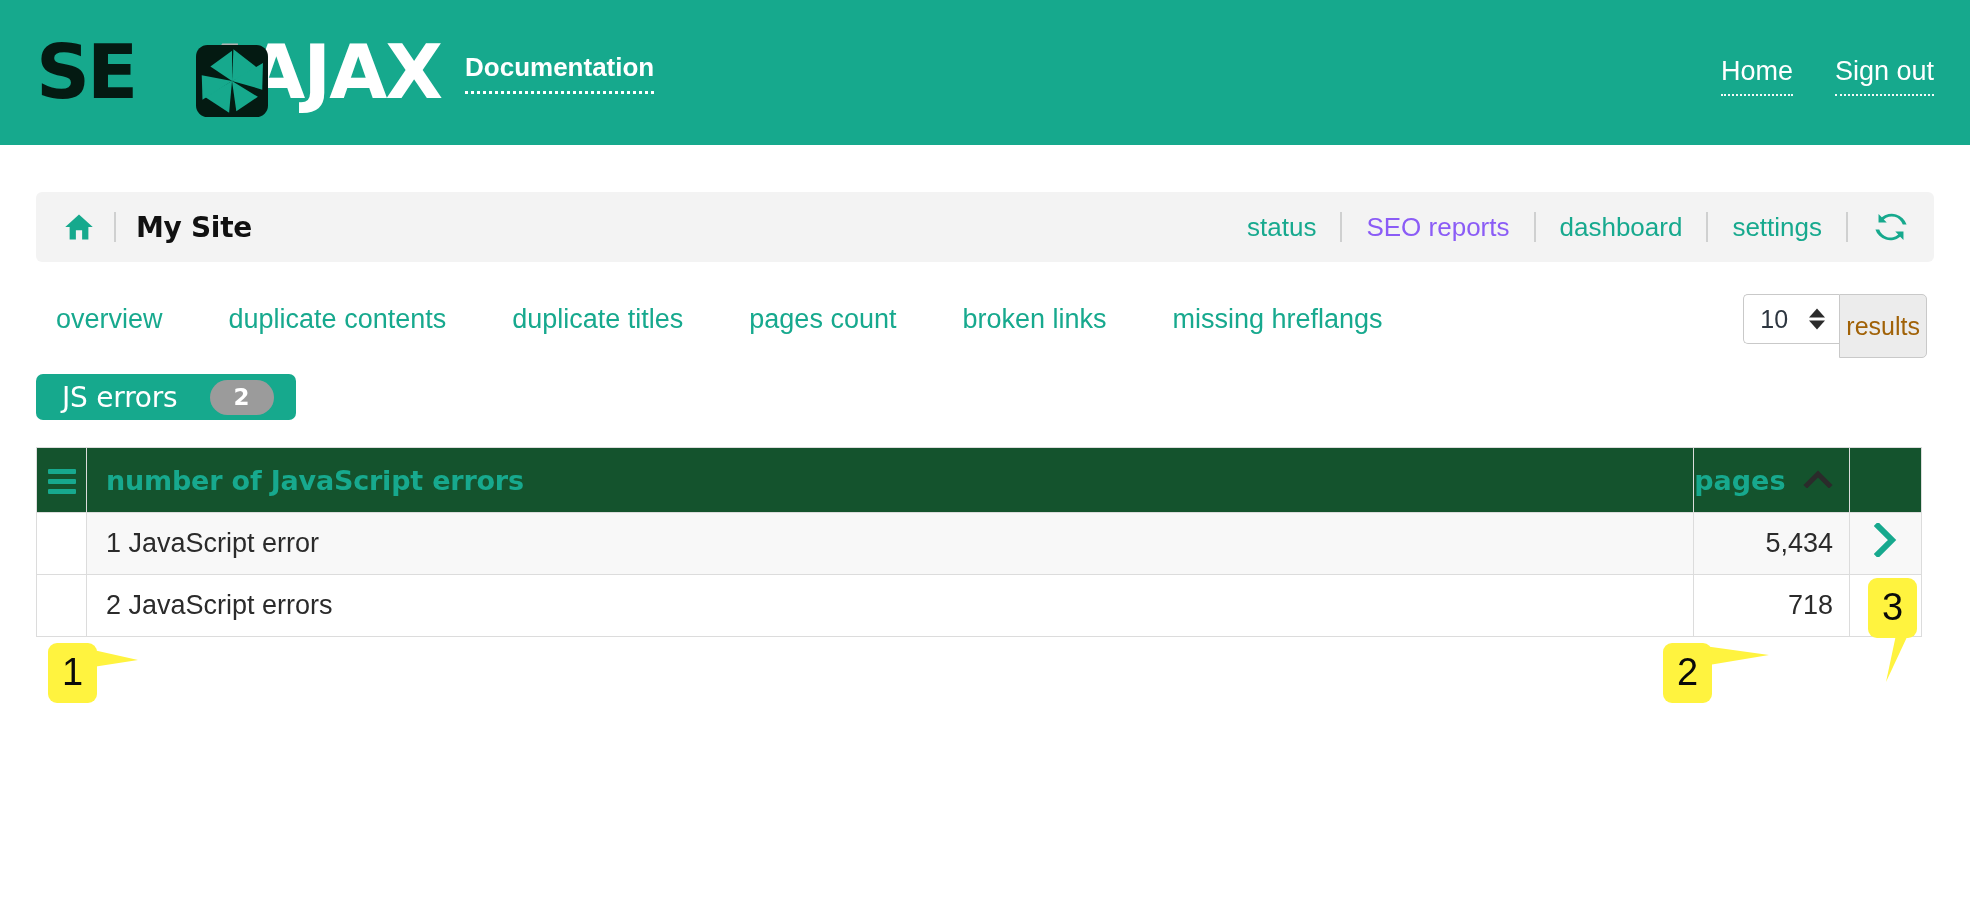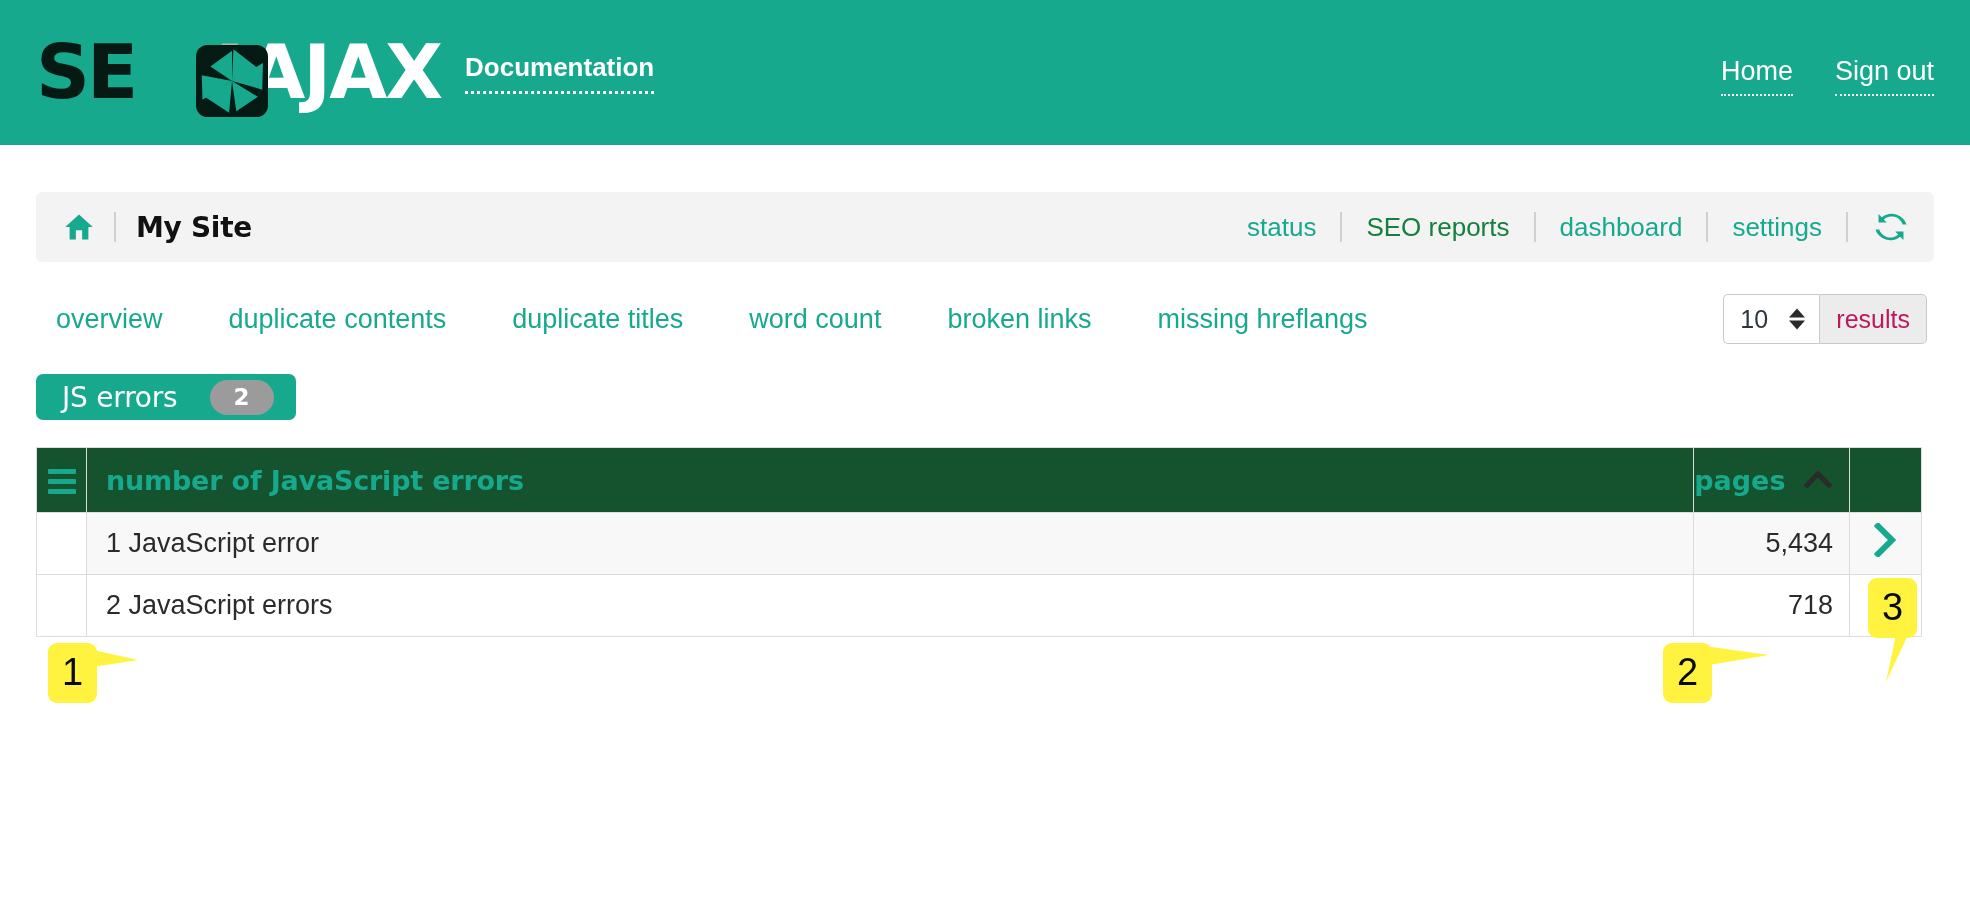--- a/index.html
+++ b/index.html
@@ -115,21 +115,21 @@
   .sitebar-nav {
     display: flex;
     align-items: center;
     font-size: 26px;
   }
   .sitebar-nav a {
     color: #17a98e;
     text-decoration: none;
     cursor: pointer;
   }
-  .sitebar-nav a.active { color: #15803d; }
+  .sitebar-nav a.active { color: #8b5cf6; }
   .nav-div {
     width: 2px;
     height: 30px;
     background: #cfd0d0;
     margin: 0 24px;
   }
   .refresh-btn {
     display: inline-flex;
     cursor: pointer;
     margin-left: 2px;
@@ -198,28 +198,28 @@
   }
   .spin-up, .spin-dn {
     width: 0; height: 0;
     border-left: 8px solid transparent;
     border-right: 8px solid transparent;
   }
   .spin-up { border-bottom: 9px solid #2b2b2b; }
   .spin-dn { border-top: 9px solid #2b2b2b; }
 
   .results-btn {
-    height: 50px;
+    height: 64px;
     box-sizing: border-box;
     border: 1px solid #c9c9c9;
     border-radius: 0 5px 5px 0;
     background: #ececec;
     font-size: 25px;
-    color: #be185d;
-    padding: 0 16px;
+    color: #a16207;
+    padding: 0 6px;
     cursor: pointer;
     font-family: "Liberation Sans", sans-serif;
     display: flex;
     align-items: center;
   }
 
   
   .jserr-row { margin-top: 26px; }
   .jserr-btn {
     display: inline-flex;
@@ -407,21 +407,21 @@
         </svg>
       </span>
     </div>
   </div>
 
   <div class="tabrow">
     <div class="tabs">
       <a>overview</a>
       <a>duplicate contents</a>
       <a>duplicate titles</a>
-      <a>word count</a>
+      <a>pages count</a>
       <a>broken links</a>
       <a>missing hreflangs</a>
     </div>
     <div class="tabrow-spacer"></div>
     <div class="results-group">
       <div class="num-wrap">
         <input class="num-input" type="text" value="10" style="">
         <span class="spinner">
           <span class="spin-up"></span>
           <span class="spin-dn"></span>

